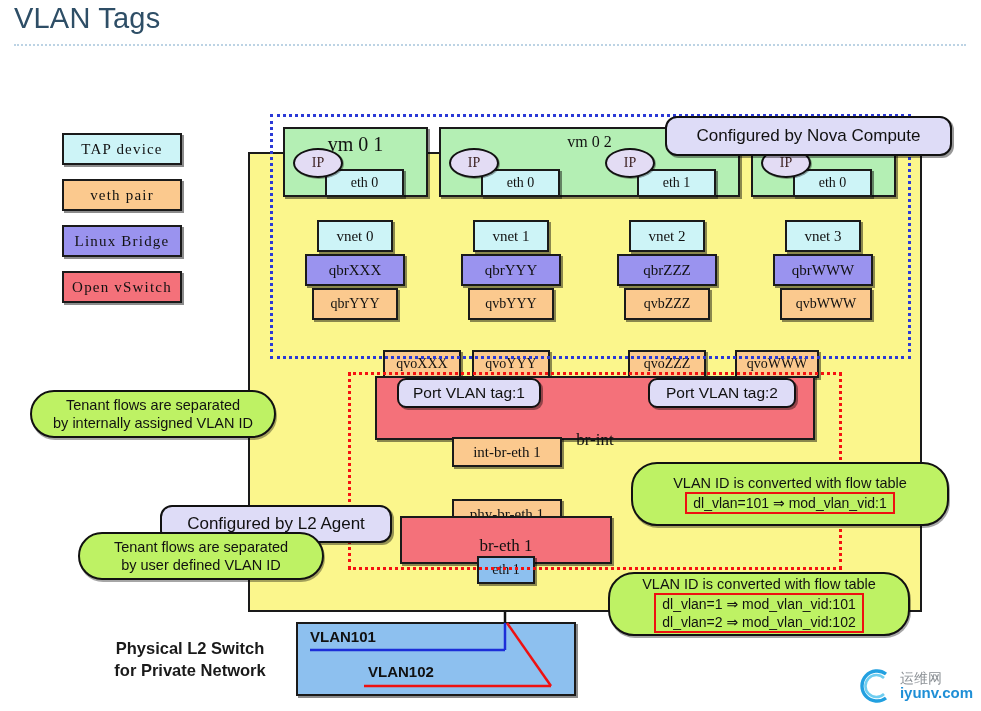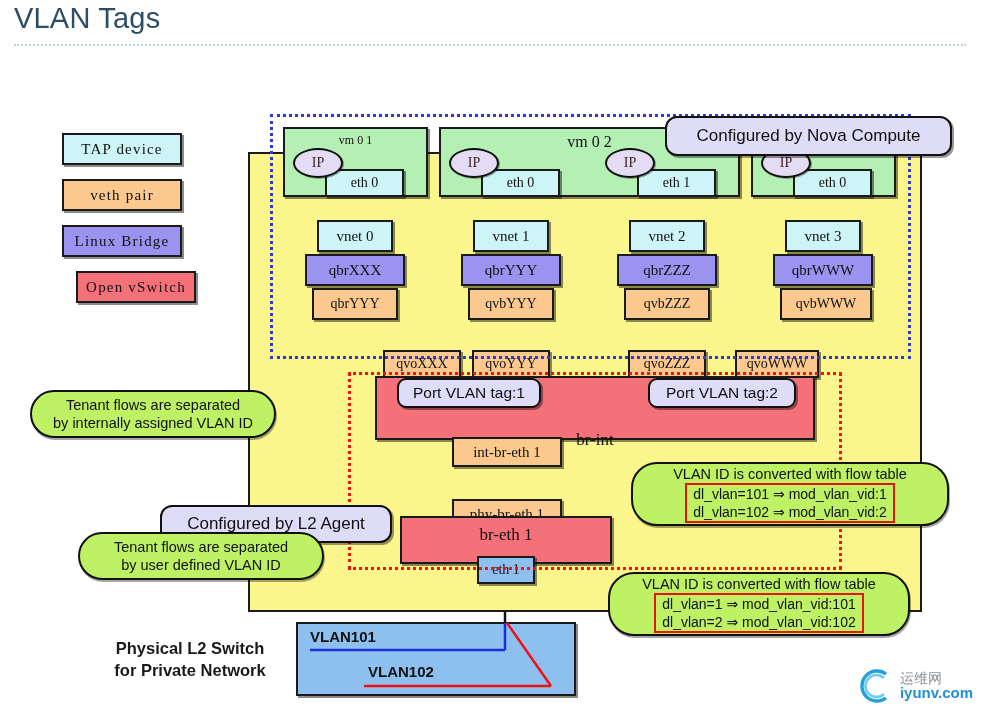--- a/index.html
+++ b/index.html
@@ -126,28 +126,28 @@
 
   <div class="abs node tap legend-item" style="left:62px;top:133px;">
     <span>TAP   device</span>
   </div>
   <div class="abs node veth legend-item" style="left:62px;top:179px;">
     <span>veth   pair</span>
   </div>
   <div class="abs node lbridge legend-item" style="left:62px;top:225px;">
     <span>Linux   Bridge</span>
   </div>
-  <div class="abs node ovs legend-item" style="left:76px;top:271px;">
+  <div class="abs node ovs legend-item" style="left:62px;top:271px;">
     <span>Open   vSwitch</span>
   </div>
 
   <div class="abs" id="host"></div>
 
   <div class="abs node vmbox" style="left:283px;top:127px;width:145px;height:70px;display:block;">
-    <div style="text-align:center;font-size:12px;padding-top:4px;">vm 0 1</div>
+    <div style="text-align:center;font-size:20px;padding-top:4px;">vm 0 1</div>
   </div>
   <div class="abs node vmbox" style="left:439px;top:127px;width:301px;height:70px;display:block;">
     <div style="text-align:center;font-size:16px;padding-top:4px;">vm 0 2</div>
   </div>
   <div class="abs node vmbox" style="left:751px;top:127px;width:145px;height:70px;display:block;">
     <div style="text-align:center;font-size:16px;padding-top:4px;">vm 0 3</div>
   </div>
 
   <div class="abs node tap" style="left:325px;top:169px;width:79px;height:28px;font-size:14px;">
     <span>eth 0</span>
@@ -239,21 +239,21 @@
 
   <div class="abs node veth" style="left:452px;top:437px;width:110px;height:30px;font-size:15px;">
     <span>int-br-eth 1</span>
   </div>
 
   <div class="abs node veth" style="left:452px;top:499px;width:110px;height:30px;font-size:15px;">
     <span>phy-br-eth 1</span>
   </div>
 
   <div class="abs node ovs" style="left:400px;top:516px;width:212px;height:48px;display:block;">
-    <div class="br-label" style="text-align:center;margin-top:7px;">br-eth 1</div>
+    <div class="br-label" style="text-align:center;margin-top:18px;">br-eth 1</div>
   </div>
 
   <div class="abs node physw" style="left:477px;top:556px;width:58px;height:28px;font-size:14px;">
     <span>eth 1</span>
   </div>
 
   <div class="abs" id="nova-zone"></div>
   <div class="abs" id="l2-zone"></div>
 
   <div class="abs purple-callout" style="left:665px;top:80px;width:287px;height:40px;">
@@ -269,21 +269,20 @@
   </div>
   <div class="abs callout" style="left:78px;top:532px;width:246px;height:48px;">
     <span>Tenant flows are separated</span>
     <span>by user defined VLAN ID</span>
   </div>
 
   <div class="abs callout" style="left:631px;top:462px;width:318px;height:64px;">
     <span style="font-size:14.5px;">VLAN ID is converted with flow table</span>
     <div class="flowbox">
       <div>dl_vlan=101 ⇒ mod_vlan_vid:1</div>
-      <div>dl_vlan=102 ⇒ mod_vlan_vid:2</div>
     </div>
   </div>
   <div class="abs callout" style="left:608px;top:572px;width:302px;height:64px;">
     <span style="font-size:14.5px;">VLAN ID is converted with flow table</span>
     <div class="flowbox">
       <div>dl_vlan=1 ⇒ mod_vlan_vid:101</div>
       <div>dl_vlan=2 ⇒ mod_vlan_vid:102</div>
     </div>
   </div>
 

